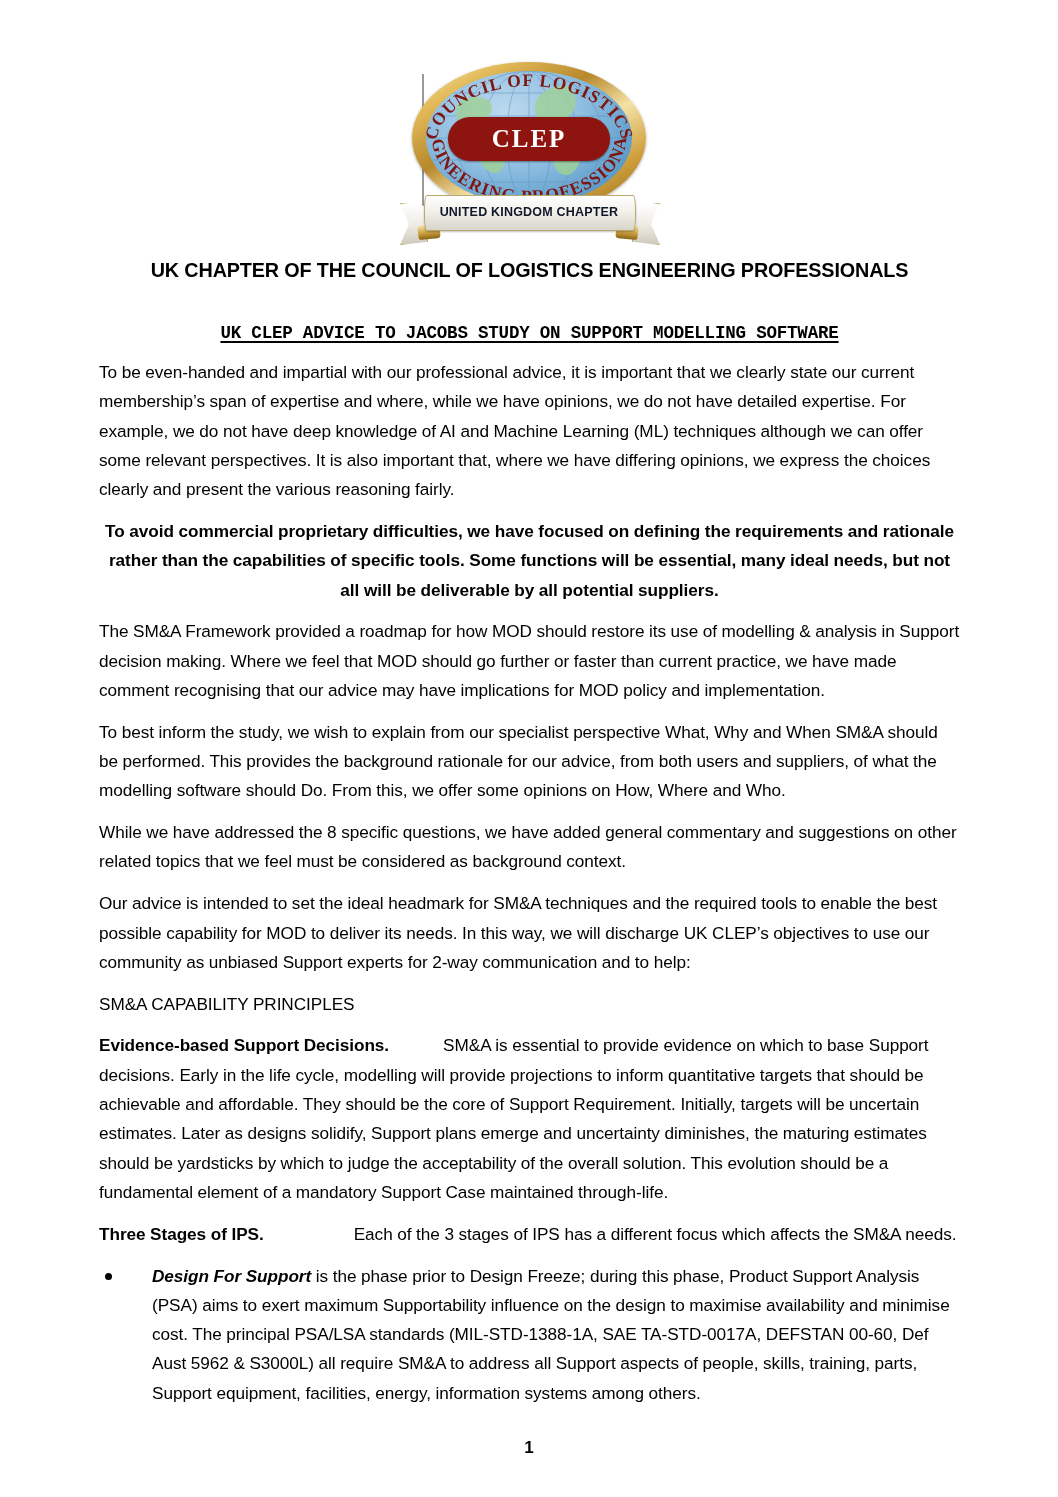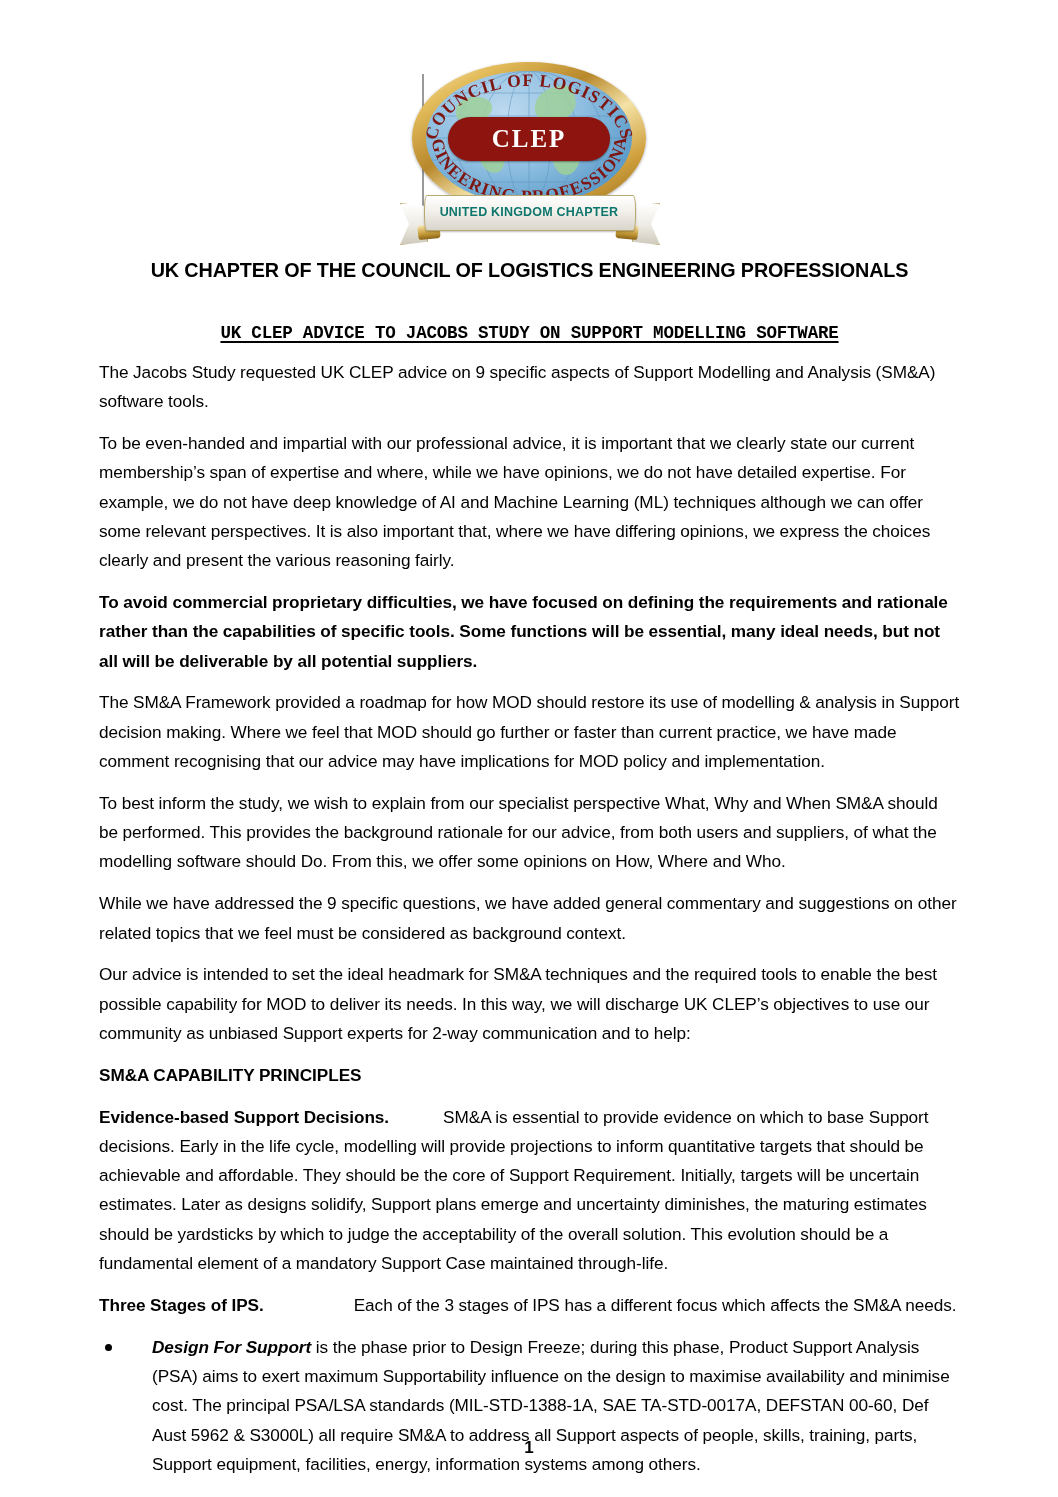--- a/index.html
+++ b/index.html
@@ -153,21 +153,21 @@
     left: 26px;
     top: 6px;
     width: 210px;
     height: 34px;
     line-height: 34px;
     text-align: center;
     font-family: "Liberation Sans", sans-serif;
     font-weight: bold;
     font-size: 12.5px;
     letter-spacing: 0.2px;
-    color: #0f766e;
+    color: #0f172a;
   }
   .banner-tail {
     position: absolute;
     width: 26px;
     height: 40px;
     background: linear-gradient(180deg,#ffffff 0%,#eceae2 55%,#cfcabc 100%);
     border: 1px solid #b9a86f;
   }
   .banner-tail.left  { left: 2px;  top: 14px; clip-path: polygon(0 0, 100% 8%, 100% 92%, 0 100%, 32% 50%); }
   .banner-tail.right { left: 234px; top: 14px; clip-path: polygon(0 8%, 100% 0, 68% 50%, 100% 100%, 0 92%); }
@@ -233,31 +233,31 @@
     width: 861px;
     font-size: 17.2px;
     line-height: 29.3px;
     letter-spacing: -0.06px;
     word-spacing: -0.1px;
   }
   .body-flow p {
     margin: 0 0 12.5px 0;
     padding: 0;
   }
-  .body-flow p.b { font-weight: bold; }
+  .body-flow p.b { font-weight: bold; text-align: center; }
   .body-flow p.center-bold {
     text-align: center;
     font-weight: bold;
     margin-top: 17px;
     margin-bottom: 21px;
     white-space: nowrap;
   }
   .body-flow p.center-bold .reg { font-weight: normal; }
   .body-flow p.section-head {
-    font-weight: bold;
+    font-weight: normal;
     margin-top: 0px;
   }
   .body-flow .lead { font-weight: bold; }
   .body-flow .tab { display: inline-block; width: 54px; }
   .body-flow .tab-wide { display: inline-block; width: 90px; }
 
   ul.bullets {
     margin: 0;
     padding: 0;
     list-style: none;
@@ -355,31 +355,30 @@
   </div>
 
   <div class="content">
 
     <h1 class="doc-title">UK CHAPTER OF THE COUNCIL OF LOGISTICS ENGINEERING PROFESSIONALS</h1>
 
     <h2 class="doc-subtitle"><span class="u">UK CLEP ADVICE TO JACOBS STUDY ON SUPPORT MODELLING SOFTWARE</span></h2>
 
     <div class="body-flow">
 
-      <p>The Jacobs Study requested UK CLEP advice on 9 specific aspects of Support Modelling and Analysis (SM&amp;A) software tools.</p>
 
       <p>To be even-handed and impartial with our professional advice, it is important that we clearly state our current membership’s span of expertise and where, while we have opinions, we do not have detailed expertise.  For example, we do not have deep knowledge of AI and Machine Learning (ML) techniques although we can offer some relevant perspectives.  It is also important that, where we have differing opinions, we express the choices clearly and present the various reasoning fairly.</p>
 
       <p class="b">To avoid commercial proprietary difficulties, we have focused on defining the requirements and rationale rather than the capabilities of specific tools.  Some functions will be essential, many ideal needs, but not all will be deliverable by all potential suppliers.</p>
 
       <p>The SM&amp;A Framework provided a roadmap for how MOD should restore its use of modelling &amp; analysis in Support decision making.  Where we feel that MOD should go further or faster than current practice, we have made comment recognising that our advice may have implications for MOD policy and implementation.</p>
 
       <p>To best inform the study, we wish to explain from our specialist perspective What, Why and When SM&amp;A should be performed.  This provides the background rationale for our advice, from both users and suppliers, of what the modelling software should Do.  From this, we offer some opinions on How, Where and Who.</p>
 
-      <p>While we have addressed the 9 specific questions, we have added general commentary and suggestions on other related topics that we feel must be considered as background context.</p>
+      <p>While we have addressed the 8 specific questions, we have added general commentary and suggestions on other related topics that we feel must be considered as background context.</p>
 
       <p>Our advice is intended to set the ideal headmark for SM&amp;A techniques and the required tools to enable the best possible capability for MOD to deliver its needs.  In this way, we will discharge UK CLEP’s objectives to use our community as unbiased Support experts for 2-way communication and to help:</p>
 
 
       <p class="section-head">SM&amp;A CAPABILITY PRINCIPLES</p>
 
       <p><span class="lead">Evidence-based Support Decisions.</span><span class="tab"></span><span>SM&amp;A is essential to provide evidence on which to base Support decisions.  Early in the life cycle, modelling will provide projections to inform quantitative targets that should be achievable and affordable.  They should be the core of Support Requirement.  Initially, targets will be uncertain estimates.  Later as designs solidify, Support plans emerge and uncertainty diminishes, the maturing estimates should be yardsticks by which to judge the acceptability of the overall solution.  This evolution should be a fundamental element of a mandatory Support Case maintained through-life.</span></p>
 
       <p><span class="lead">Three Stages of IPS.</span><span class="tab-wide"></span><span>Each of the 3 stages of IPS has a different focus which affects the SM&amp;A needs.</span></p>
 

